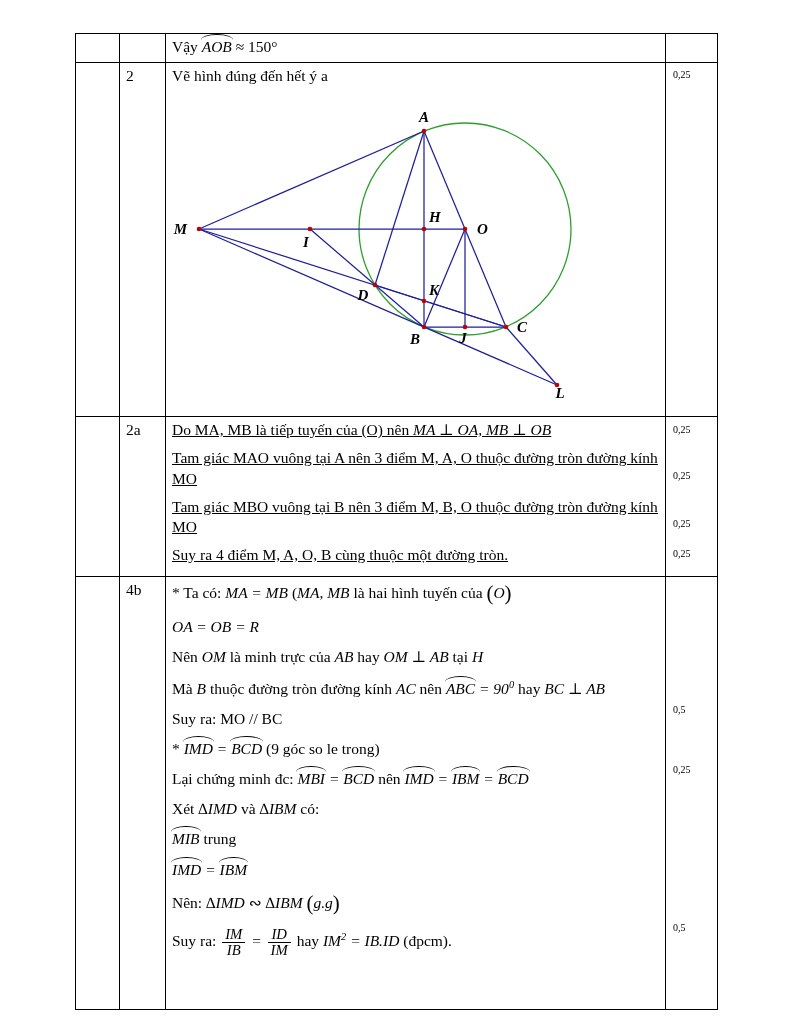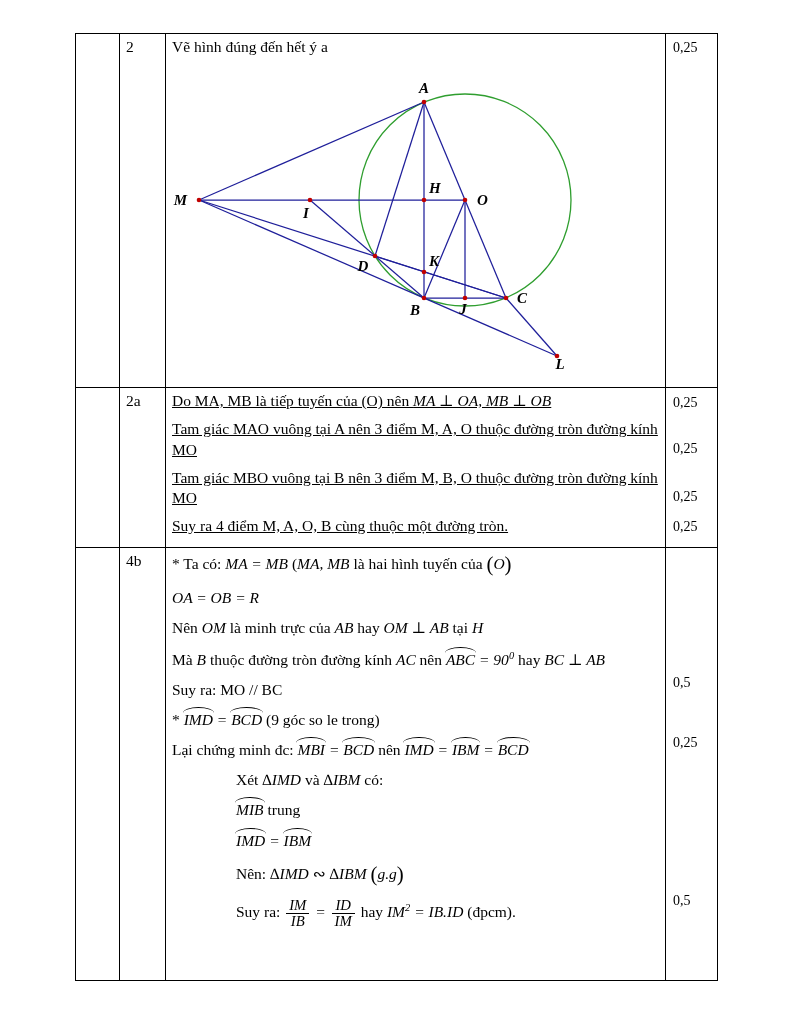--- a/index.html
+++ b/index.html
@@ -14,28 +14,28 @@
     position:absolute; left:75px; top:33px;
     border-collapse:collapse; table-layout:fixed; width:642px;
   }
   col.c1{width:44px} col.c2{width:46px} col.c3{width:500px} col.c4{width:52px}
   td {
     border:1px solid #000; vertical-align:top;
     font-size:15.5px; line-height:1.3; padding:3px 6px;
   }
   tr.r0 td{height:29px} tr.r1 td{height:338px} tr.r2 td{height:157px} tr.r3 td{height:433px}
   td.pts-cell { position:relative; padding:0; }
-  .pt-val { position:absolute; left:7px; font-size:14px; }
+  .pt-val { position:absolute; left:7px; font-size:10px; }
   .qno { font-size:15.5px; }
   .line { margin-bottom:9px; white-space:normal; }
   tr.r0 .line { margin-bottom:0; }
   tr.r1 .line { margin-bottom:20px; }
   tr.r2 .line { margin-bottom:8px;text-decoration:underline; }
   tr.r3 .line { margin-bottom:10px; }
-  .line.indent { margin-left:64px; }
+  .line.indent { }
   .seg.t { font-style:normal; }
   .seg.m { font-style:italic; }
   .seg.arc { font-style:italic; position:relative; display:inline-block; }
   .seg.arc::before {
     content:""; position:absolute; left:-1px; right:-1px; top:-3px; height:5px;
     border-top:1.3px solid #000;
     border-radius:50% 50% 0 0 / 100% 100% 0 0;
   }
   sup.seg.sup { font-size:0.68em; font-style:italic; }
   .seg.big { font-size:1.35em; vertical-align:-0.1em; }
@@ -56,20 +56,28 @@
 
 <div class="page">
   <table class="grid">
     <colgroup>
         <col class="c1">
         <col class="c2">
         <col class="c3">
         <col class="c4">
       </colgroup>
     <tbody>
+      <tr class="r0">
+        <td></td>
+        <td class="qno"></td>
+        <td>
+            <div class="line"><span class="seg t">Vậy  </span><span class="seg arc">AOB</span><span class="seg t"> ≈ 150°</span></div>
+          </td>
+        <td class="pts-cell"></td>
+      </tr>
       <tr class="r1">
         <td></td>
         <td class="qno">2</td>
         <td>
           <div>
               <div class="line"><span class="seg t">Vẽ hình đúng đến hết ý a</span></div>
             </div>
           <div class="fig"><svg viewBox="172 90 480 302" width="480" height="302">
                 <circle cx="465" cy="213" r="106" fill="none" stroke="#2f9e2f" stroke-width="1.3"></circle>
                 <line x1="199" y1="213" x2="424" y2="115" stroke="#1f1f9a" stroke-width="1.25"></line>

